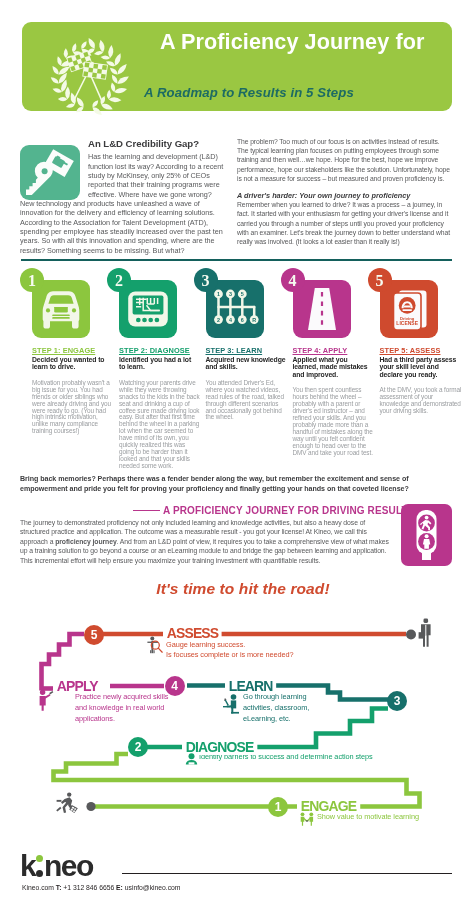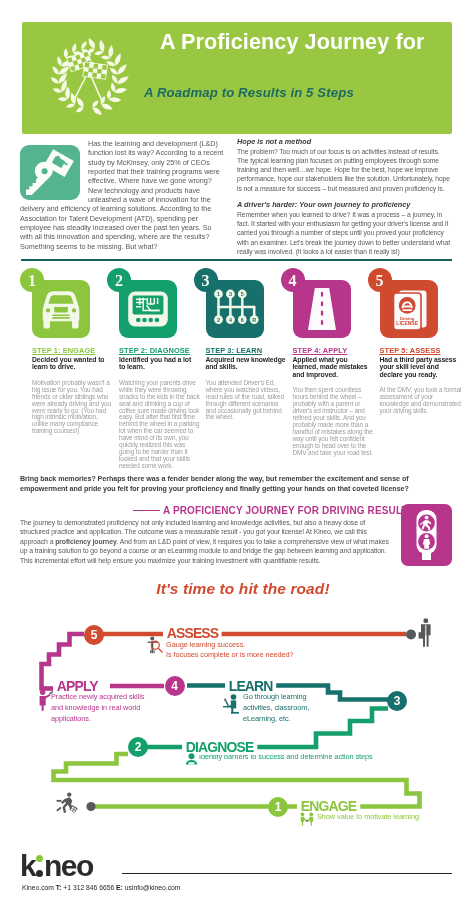--- a/index.html
+++ b/index.html
@@ -3,22 +3,22 @@
 <meta charset="utf-8">
 <title>A Proficiency Journey for Driving Results</title>
 <style>
   html,body{margin:0;padding:0;}
   body{width:474px;height:904px;background:#fff;font-family:"Liberation Sans",sans-serif;
        -webkit-font-smoothing:antialiased;overflow:hidden;position:relative;}
   .page{position:absolute;left:0;top:0;width:474px;height:904px;
         --c1:#8cc63e; --c2:#14a06c; --c3:#17706b; --c4:#b8358c; --c5:#cf4a2e;}
 
   
-  .header{position:absolute;left:22px;top:22px;width:430px;height:112px;
-          background:#9ac742;border-radius:2px;}
+  .header{position:absolute;left:22px;top:22px;width:430px;height:89px;
+          background:#9ac742;border-radius:9px;}
   .wreath{position:absolute;left:18px;top:6px;width:96px;height:92px;}
   .hdr-title{position:absolute;left:138px;top:8px;color:#fff;font-size:21.6px;
              font-weight:bold;line-height:23.8px;letter-spacing:0.1px;}
   .hdr-sub{position:absolute;left:122px;top:63px;color:#1d6b63;font-size:13.2px;
            font-weight:bold;font-style:italic;letter-spacing:0.12px;}
 
   
   .keyicon{position:absolute;left:20px;top:145px;width:60px;height:55px;
            background:#53b48f;border-radius:9px;}
   .intro-l{position:absolute;left:20px;top:139px;width:206px;font-size:7.25px;
@@ -176,24 +176,24 @@
       </g>
       <g fill="#53b48f">
         <rect x="33" y="13" width="11" height="8" rx="1.2" transform="rotate(30 38.5 17)"></rect>
         <rect x="36.5" y="11.0" width="3.5" height="3" transform="rotate(30 38 12.5)"></rect>
         <path d="M43 16 l5 2.9 l-1 1.7 l-5 -2.9 Z"></path>
       </g>
     </svg>
   </div>
   <div class="intro-l">
     <div class="floater"></div>
+    <h3>An L&amp;D Credibility Gap?</h3>
     <p class="p">Has the learning and development (L&amp;D) function lost its way? According to a recent study by McKinsey, only 25% of CEOs reported that their training programs were effective. Where have we gone wrong? New technology and products have unleashed a wave of innovation for the delivery and efficiency of learning solutions. According to the Association for Talent Development (ATD), spending per employee has steadily increased over the past ten years. So with all this innovation and spending, where are the results? Something seems to be missing. But what?</p>
   </div>
   <div class="intro-r">
-    <h4>Hope is not a method</h4>
     <p>The problem? Too much of our focus is on activities instead of results. The typical learning plan focuses on putting employees through some training and then well…we hope. Hope for the best, hope we improve performance, hope our stakeholders like the solution. Unfortunately, hope is not a measure for success – but measured and proven proficiency is.</p>
     <h4>A driver's harder: Your own journey to proficiency</h4>
     <p>Remember when you learned to drive? It was a process – a journey, in fact. It started with your enthusiasm for getting your driver's license and it carried you through a number of steps until you proved your proficiency with an examiner. Let's break the journey down to better understand what really was involved. (It looks a lot easier than it really is!)</p>
   </div>
 
   <div class="rule"></div>
   <div class="step" style="left:20px">
     <div class="step-badge" style="background:var(--c1)">1</div>
     <div class="step-tile" style="background:var(--c1)"><svg viewBox="0 0 58 58" width="58" height="58">
       <g fill="#f2f7e8">
@@ -362,21 +362,21 @@
 
   <div class="rw-num" style="left:84px;top:624.5px;background:#d04b2f">5</div>
   <div class="rw-label" style="left:163px;top:625px;color:#d04b2f">ASSESS</div>
   <div class="rw-desc" style="left:166px;top:639.5px;color:#d04b2f">
     <div>Gauge learning success.</div>
     <div>Is focuses complete or is more needed?</div>
   </div>
 
   <div class="rw-num" style="left:164.5px;top:675.5px;background:#b8358c">4</div>
   <div class="rw-label" style="left:53px;top:678px;color:#b8358c">APPLY</div>
-  <div class="rw-desc" style="left:51px;top:692px;color:#b8358c">
+  <div class="rw-desc" style="left:75px;top:692px;color:#b8358c">
     <div>Practice newly acquired skills</div>
     <div>and knowledge in real world</div>
     <div>applications.</div>
   </div>
 
   <div class="rw-num" style="left:387px;top:691px;background:#17706b">3</div>
   <div class="rw-label" style="left:225px;top:678px;color:#17706b">LEARN</div>
   <div class="rw-desc" style="left:243px;top:692px;color:#17706b">
     <div>Go through learning</div>
     <div>activities, classroom,</div>

